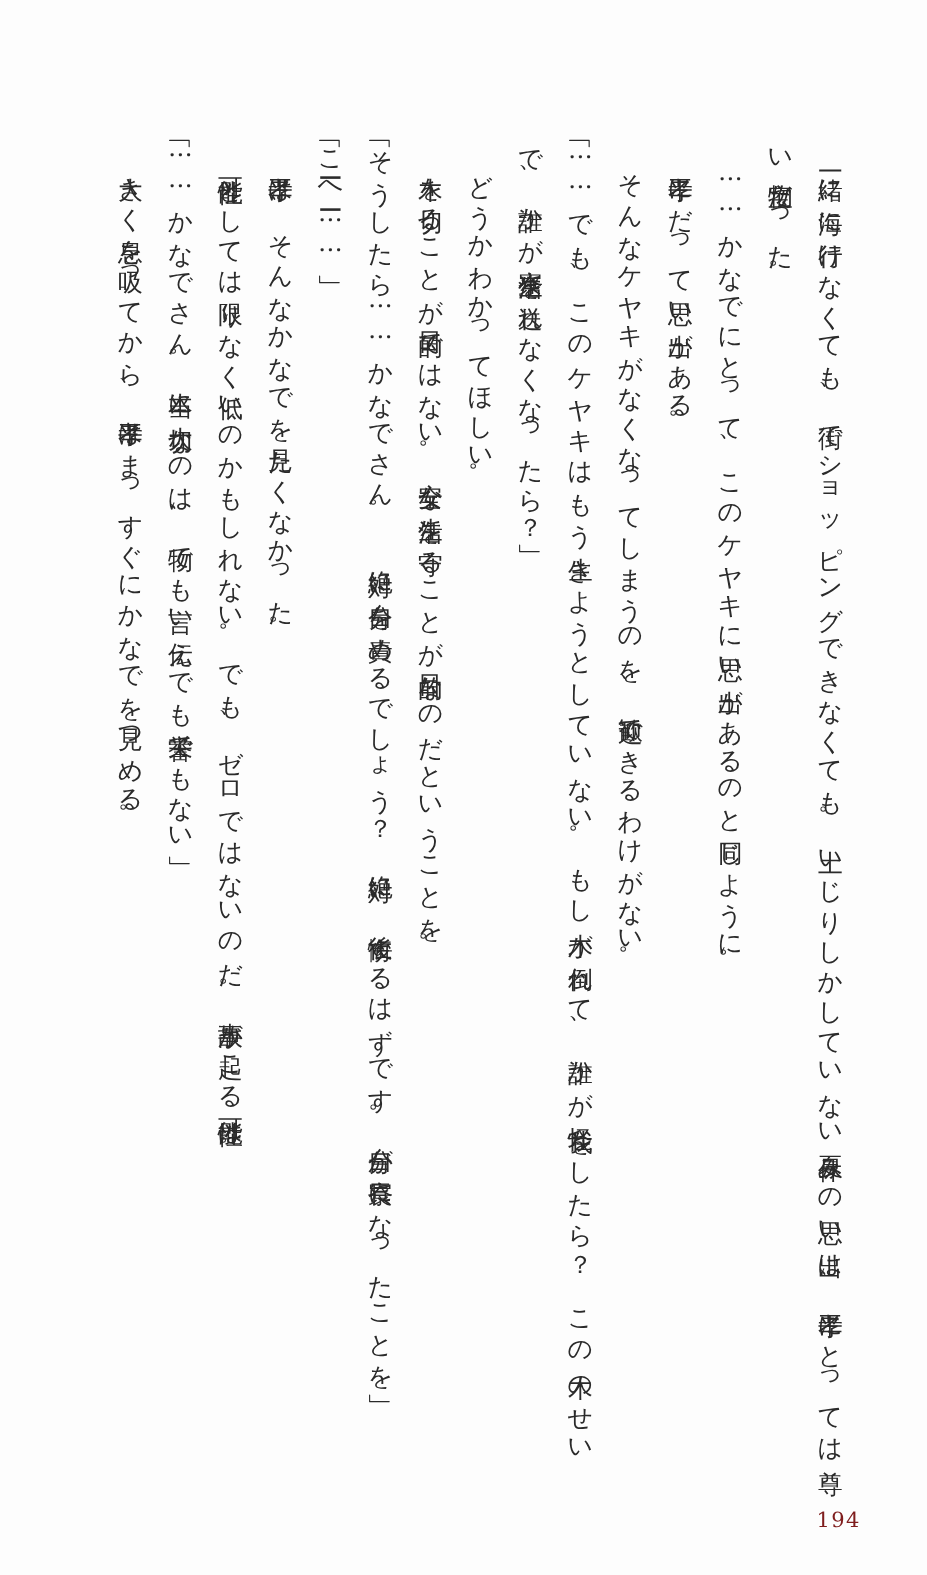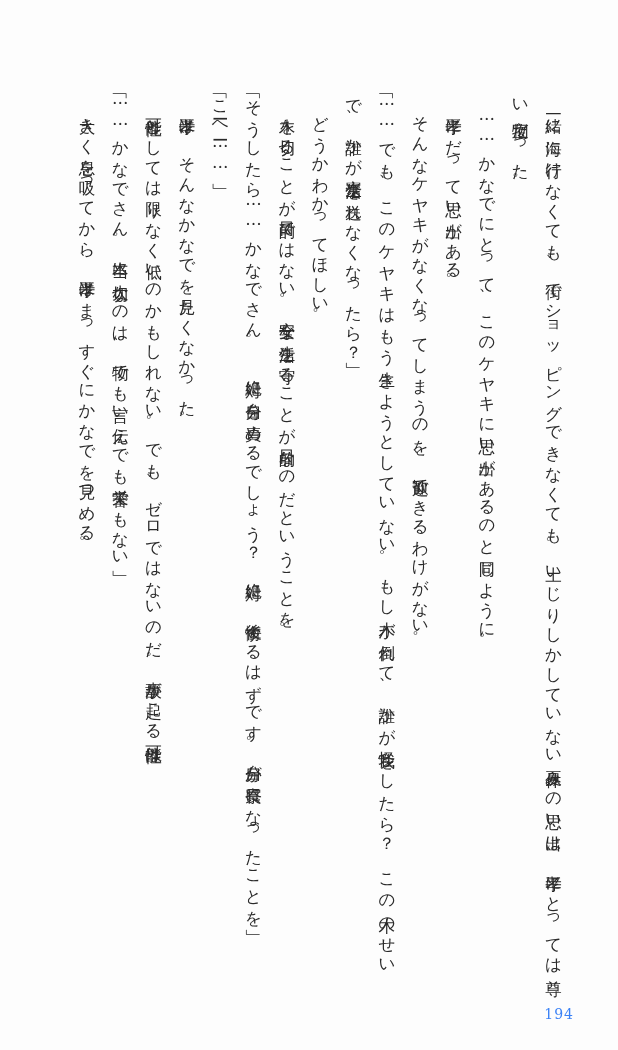--- a/index.html
+++ b/index.html
@@ -46,21 +46,21 @@
   #text-block p.noindent {
     text-indent: 0;
   }
 
   #page-number {
     position: absolute;
     right: 44px;
     bottom: 28px;
     font-size: 14px;
     letter-spacing: 1px;
-    color: #3b82f6;
+    color: #7f1d1d;
     font-family: "DejaVu Serif", "Liberation Serif", serif;
   }
 </style>
 </head>
 <body>
 
 <div id="page">
 
   <div id="text-block">
     <p>一緒に海に行けなくても、街でショッピングできなくても。土いじりしかしていない夏休みの思い出は、孝平にとっては尊い宝物だった。</p>

